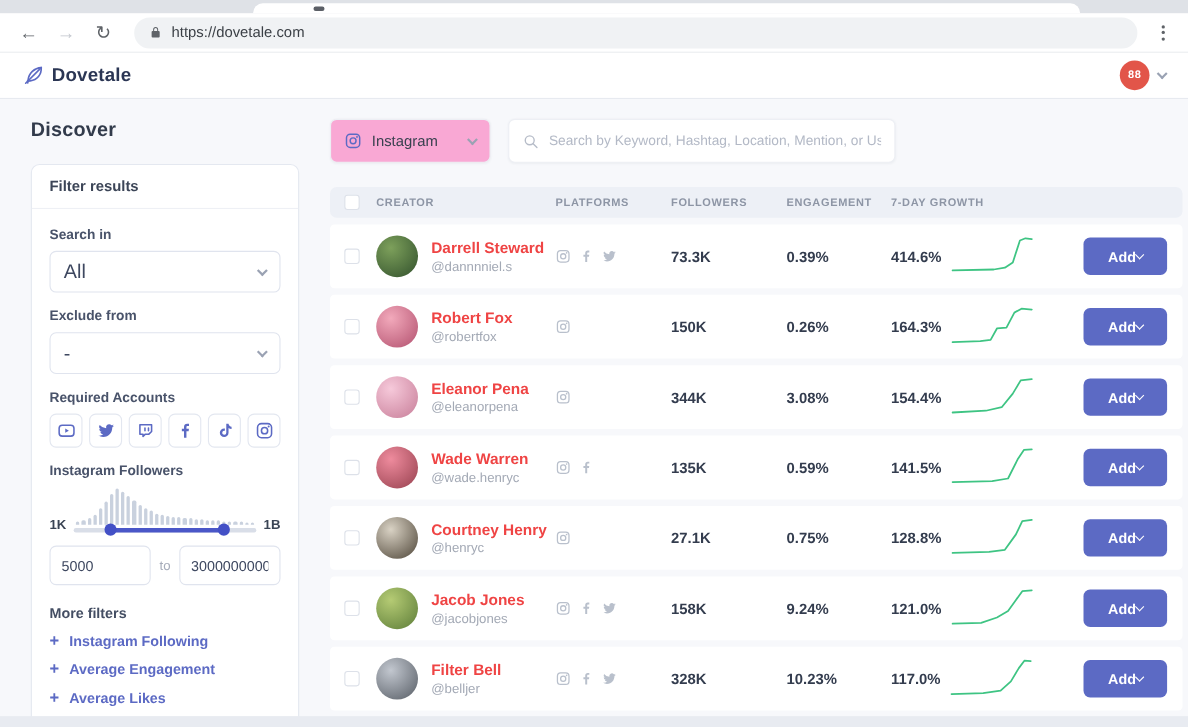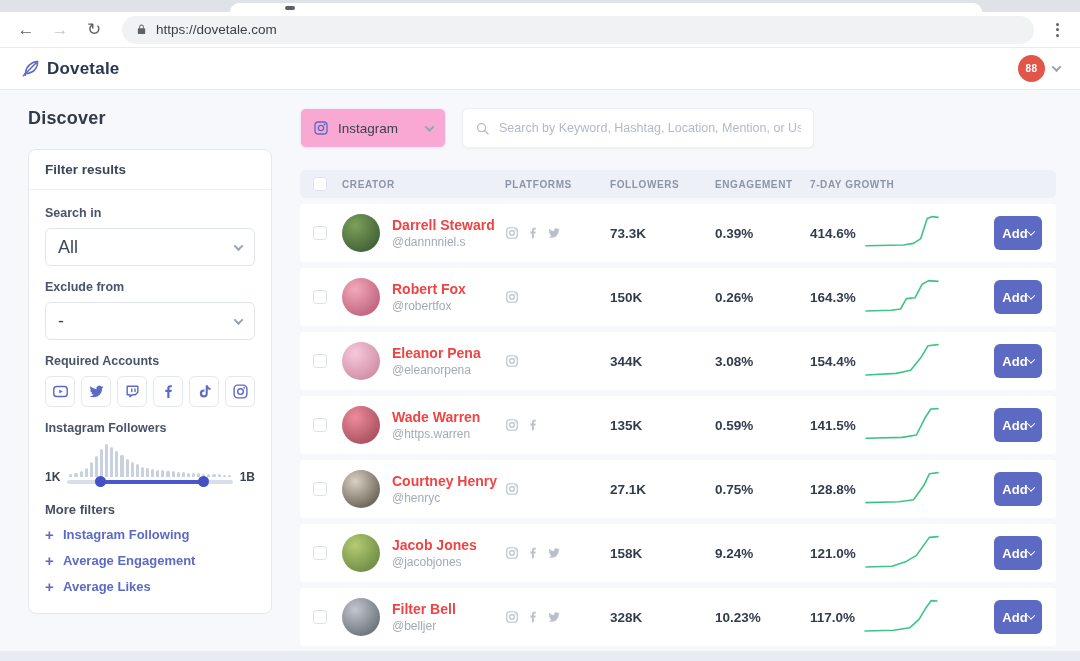--- a/index.html
+++ b/index.html
@@ -109,21 +109,21 @@
     margin-bottom:6px; }
   .avatar { width:38px; height:38px; border-radius:50%; flex:0 0 38px; margin-right:12px; }
   .names { display:flex; flex-direction:column; gap:2px; min-width:0; }
   .nm { font-size:14px; font-weight:700; color:#ef4444; white-space:nowrap; }
   .un { font-size:12px; color:#a3a9b5; white-space:nowrap; }
   .picon { color:#b9c0cc; display:flex; }
   .picon svg { width:14px; height:14px; }
   .val { font-size:13.5px; font-weight:700; color:#333c4e; }
   .gval { font-size:13.5px; font-weight:700; color:#333c4e; margin-right:10px; }
   .spark { width:72px; height:40px; overflow:visible; }
-  .add-btn { width:48px; height:34px; background:#5c6ac4; border:none; border-radius:6px;
+  .add-btn { width:76px; height:34px; background:#5c6ac4; border:none; border-radius:6px;
     color:#fff; font-size:13px; font-weight:700; font-family:inherit; cursor:pointer;
     display:flex; align-items:center; justify-content:center; gap:0; }
   .add-btn .chev { border-color:#fff; width:6px; height:6px; border-width:1.7px; }
 
   .bottom-strip { position:fixed; left:0; right:0; bottom:0; height:10px; background:#e8ebf1; }
 </style>
 </head>
 <body>
 
 <div class="tabstrip">
@@ -259,20 +259,25 @@
                 <i style="height: 2.1px;"></i>
               </div>
             <div class="track">
               <div class="track-fill" id="track-fill" style="left: 20%; right: 18%;"></div>
               <span class="handle" id="handle-lo" style="left: 20%;"></span>
               <span class="handle" id="handle-hi" style="left: 82%;"></span>
             </div>
           </div>
           <span class="slider-lbl">1B</span>
         </div>
+        <div class="range-row">
+          <input class="range-inp" value="5000" style="">
+          <span class="to-lbl">to</span>
+          <input class="range-inp" value="3000000000" style="">
+        </div>
 
         <div class="mf-label">More filters</div>
         <div id="mf-links">
             <div class="mf-link">
               <span class="mf-plus">+</span>
               <span class="mf-text">Instagram Following</span>
             </div>
             <div class="mf-link">
               <span class="mf-plus">+</span>
               <span class="mf-text">Average Engagement</span>
@@ -457,21 +462,21 @@
             </span>
           </div>
           <div class="trow">
             <span class="cell c-check">
               <span class="checkbox"></span>
             </span>
             <span class="cell c-creator">
               <span class="avatar" style="background: radial-gradient(circle at 35% 30%, rgb(238, 139, 157), rgb(150, 64, 78));"></span>
               <span class="names">
                 <span class="nm">Wade Warren</span>
-                <span class="un">@https.warren</span>
+                <span class="un">@wade.henryc</span>
               </span>
             </span>
             <span class="cell c-plat">
               <span class="picon">
                 <svg viewBox="0 0 24 24" fill="none" stroke="currentColor" stroke-width="2">
                   <rect x="3" y="3" width="18" height="18" rx="5"></rect>
                   <circle cx="12" cy="12" r="4"></circle>
                   <circle cx="17.3" cy="6.7" r="1.3" fill="currentColor" stroke="none"></circle>
                 </svg>
               </span>

